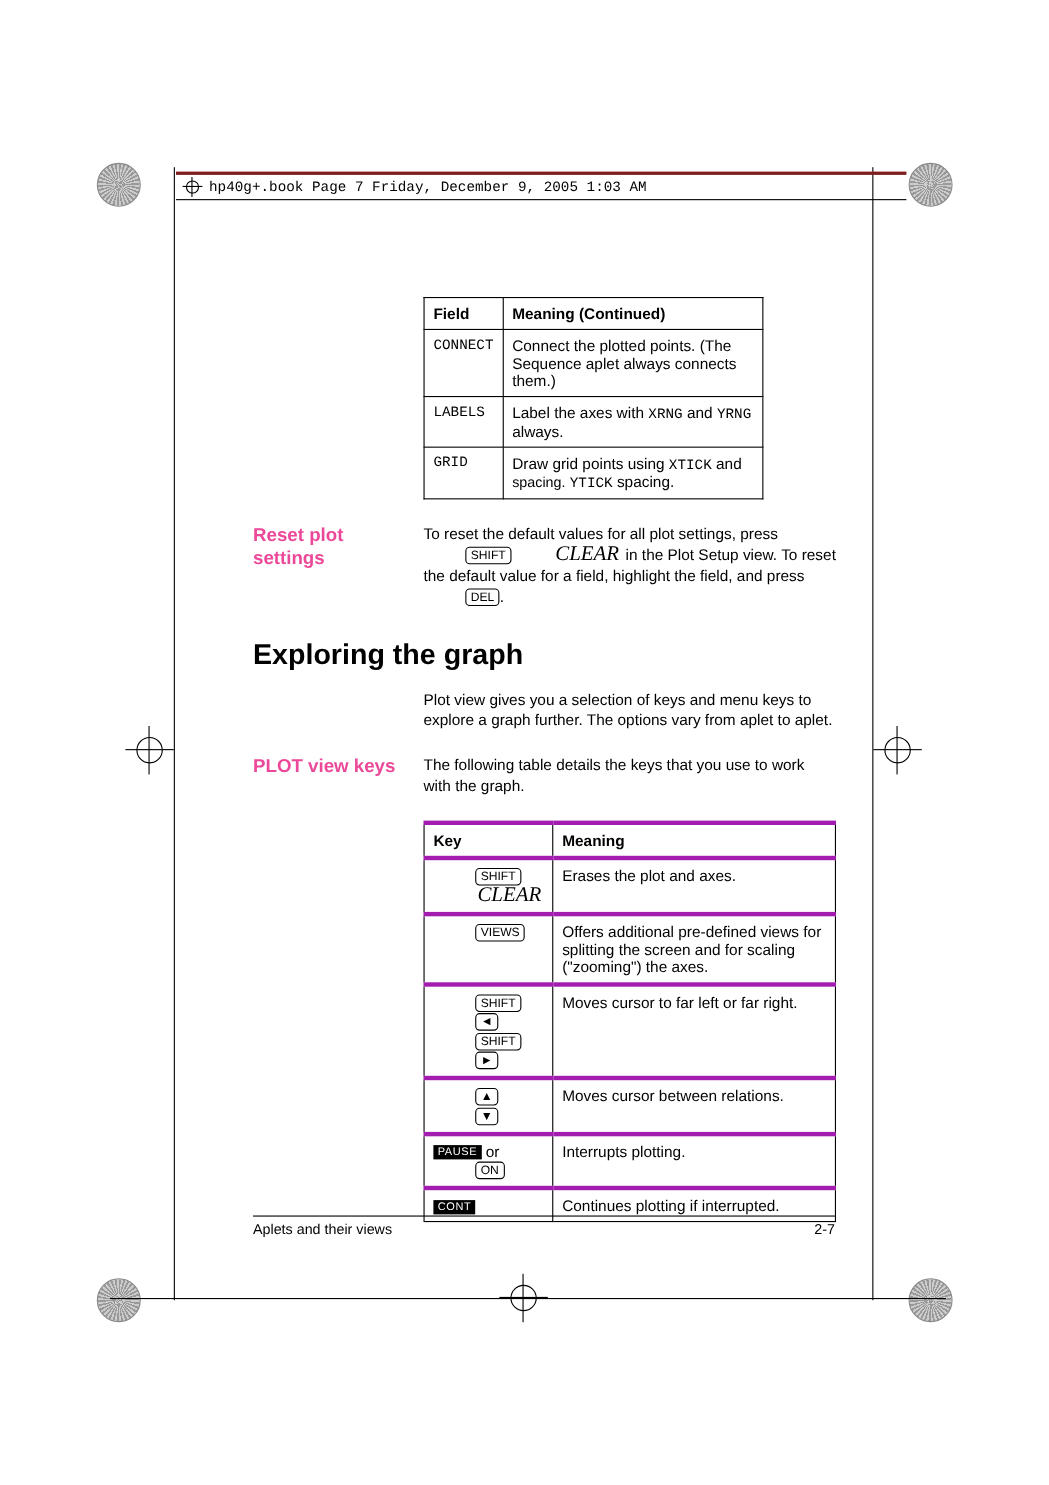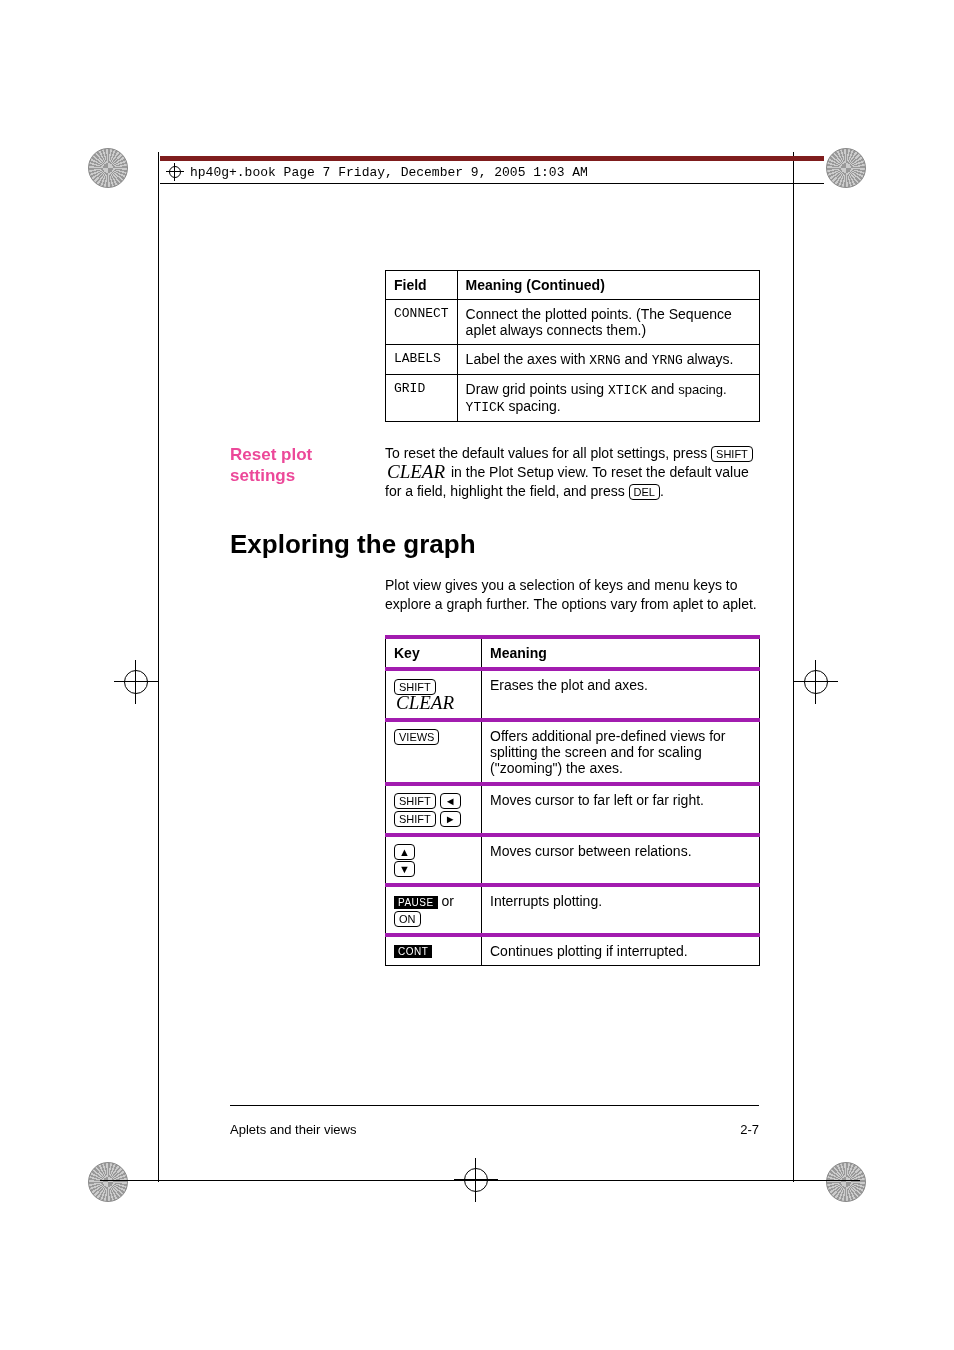--- a/index.html
+++ b/index.html
@@ -26,21 +26,21 @@
   .cropline-h { position: absolute; height: 1px; background: #000; }
   .cropline-v { position: absolute; width: 1px; background: #000; }
   .rosette {
     position: absolute; width: 40px; height: 40px; border-radius: 50%;
     background: repeating-conic-gradient(#999 0deg 6deg, #ccc 6deg 12deg);
     border: 1px solid #888;
   }
   
   .bookheader {
     position: absolute; left: 160px; top: 156px; right: 130px;
-    border-top: 5px solid #7f1d1d; border-bottom: 1px solid #000;
+    border-top: 3px solid #7f1d1d; border-bottom: 1px solid #000;
     padding: 2px 6px;
     font-family: "Courier New", monospace; font-size: 13px; color: #000;
     display: flex; align-items: center; gap: 6px;
   }
   .bookheader .micro-reg {
     width: 18px; height: 18px; position: relative; flex-shrink: 0;
   }
   .bookheader .micro-reg .c { position:absolute; left:3px; top:3px; width:12px; height:12px; border:1px solid #000; border-radius:50%;}
   .bookheader .micro-reg .h { position:absolute; left:0; top:8px; width:18px; height:1px; background:#000;}
   .bookheader .micro-reg .v { position:absolute; left:8px; top:0; width:1px; height:18px; background:#000;}
@@ -58,33 +58,33 @@
   }
   .subhead {
     font-weight: bold; font-size: 17px; color: #ec4899; line-height: 1.25;
   }
   .section-title {
     font-weight: bold; font-size: 26px; color: #000000; margin: 28px 0 10px 0;
     clear: both;
   }
   
   table.data {
-    border-collapse: collapse; width: 375px; margin-left: 155px; font-size: 14px;
+    border-collapse: collapse; width: 309px; margin-left: 155px; font-size: 14px;
   }
   table.data th, table.data td {
     border: 1px solid #000; padding: 6px 8px; vertical-align: top; text-align: left;
   }
   table.data th { font-weight: bold; }
   table.data td.field { font-family: "Courier New", monospace; font-size: 13px; }
   .mono { font-family: "Courier New", monospace; font-size: 13px; }
   .key {
     display: inline-block; border: 1px solid #000; border-radius: 4px;
     padding: 0 4px; font-size: 11px; line-height: 14px; height: 16px;
     font-family: Arial, sans-serif; vertical-align: middle;
-    min-width: 14px; text-align: center;
+    min-width: 14px; text-align: center; margin-left: 38px;
   }
   .key.italic { font-style: italic; font-family: "Times New Roman", serif; border: none; font-size: 19px; padding: 0 2px; }
   .softkey {
     display: inline-block; background: #000; color: #fff; font-size: 10px;
     padding: 1px 4px; letter-spacing: 0.5px; font-family: Arial, sans-serif;
     vertical-align: middle;
   }
   
   table.keys {
     border-collapse: collapse; width: 375px; margin-left: 155px; font-size: 14px;
@@ -95,21 +95,21 @@
     padding: 6px 8px; vertical-align: top; text-align: left;
   }
   table.keys { border: 1px solid #000; }
   table.keys th { font-weight: bold; }
   table.keys td:first-child, table.keys th:first-child {
     border-right: 1px solid #000; width: 96px;
   }
   
   .footer {
     position: absolute; left: 230px; right: 195px; top: 1105px;
-    border-top: 1px solid #000; padding-top: 16px;
+    border-top: 1px solid #000; padding-top: 4px;
     font-size: 13px; display: flex; justify-content: space-between;
   }
   .block { margin-bottom: 22px; overflow: hidden; margin-top: 16px; }
 </style>
 </head>
 <body>
 
 <div class="page">
 
   <div class="rosette" style="left:88px; top:148px;"></div>
@@ -180,20 +180,24 @@
         <span>To reset the default values for all plot settings, press </span><span class="key">SHIFT</span><span class="key italic">CLEAR</span><span> in the Plot Setup view. To reset the default value for a field, highlight the field, and press </span><span class="key">DEL</span><span>.</span>
       </div>
     </div>
 
     <div class="section-title">Exploring the graph</div>
     <div class="block">
       <div class="leftcol"></div>
       <div class="rightcol">Plot view gives you a selection of keys and menu keys to explore a graph further. The options vary from aplet to aplet.</div>
     </div>
 
+    <div class="block">
+      <div class="leftcol subhead">PLOT view keys</div>
+      <div class="rightcol">The following table details the keys that you use to work with the graph.</div>
+    </div>
 
     <table class="keys">
       <tbody>
           <tr>
         <th>Key</th>
         <th>Meaning</th>
       </tr>
       <tr>
         <td>
           <span class="key">SHIFT</span><span class="key italic">CLEAR</span>

